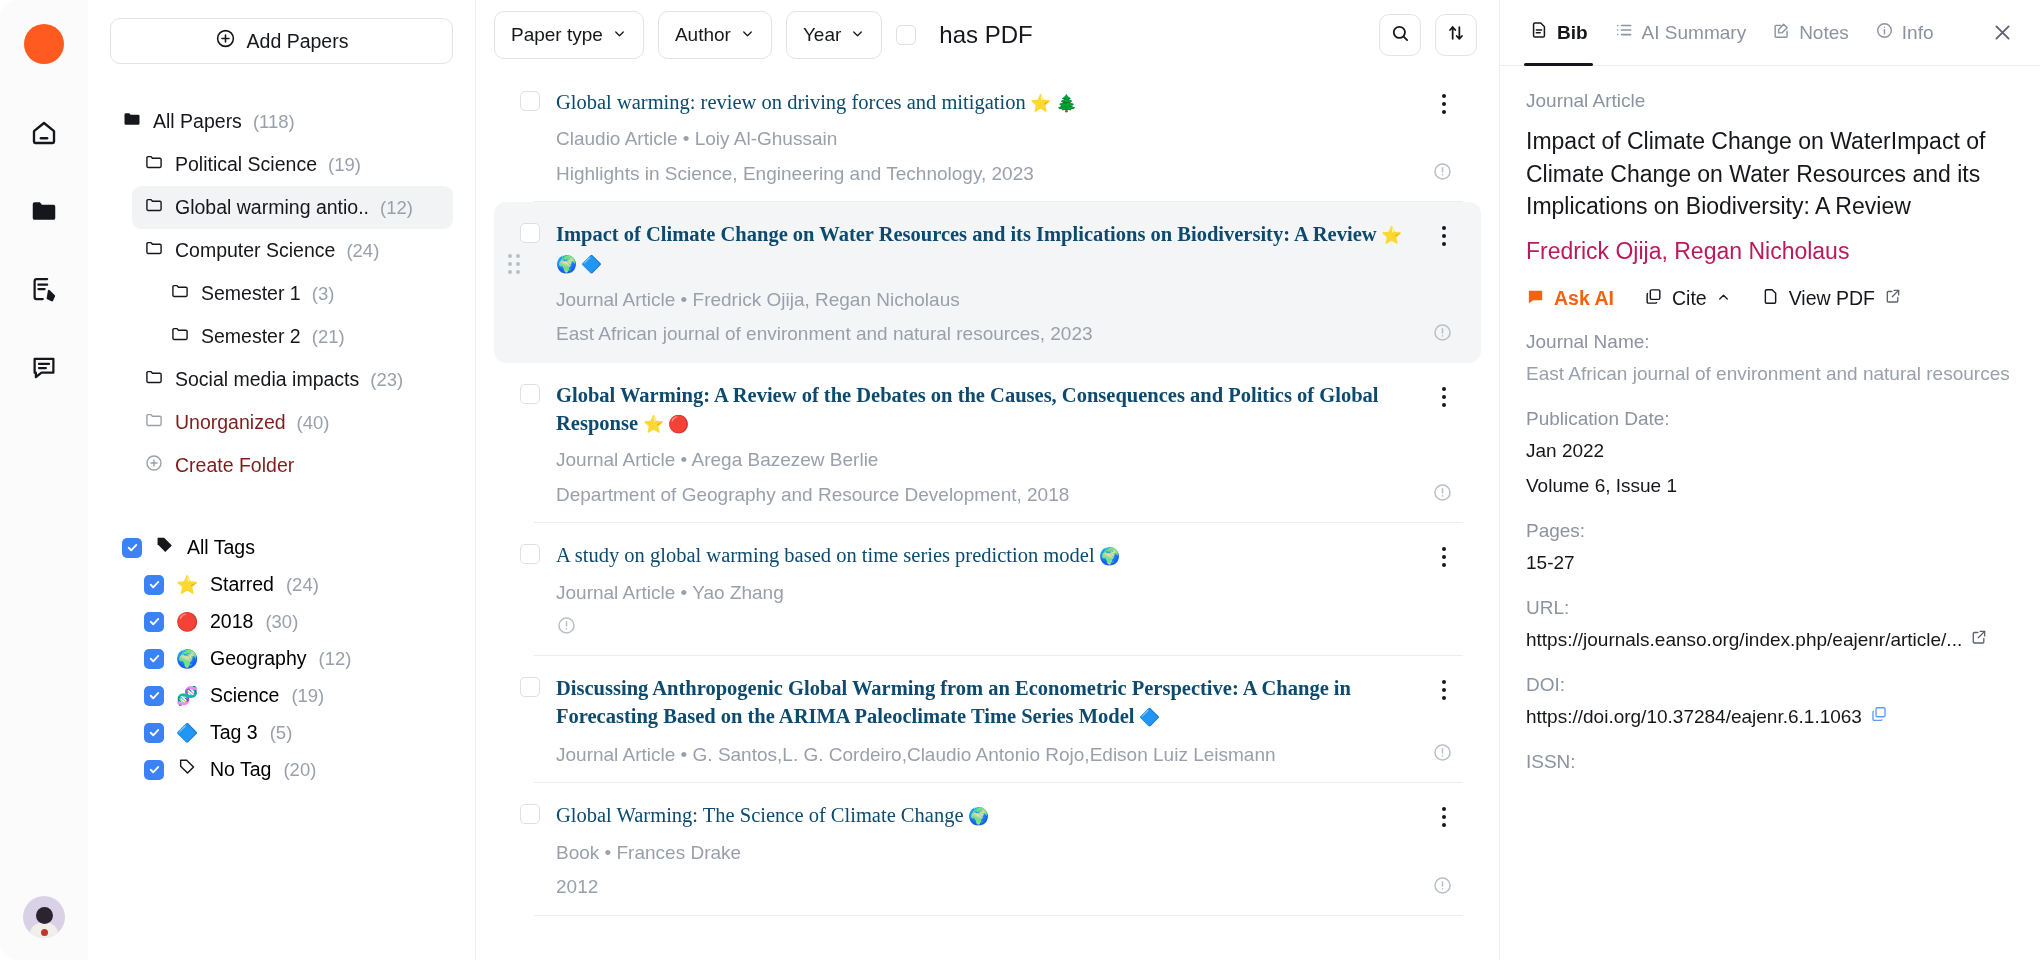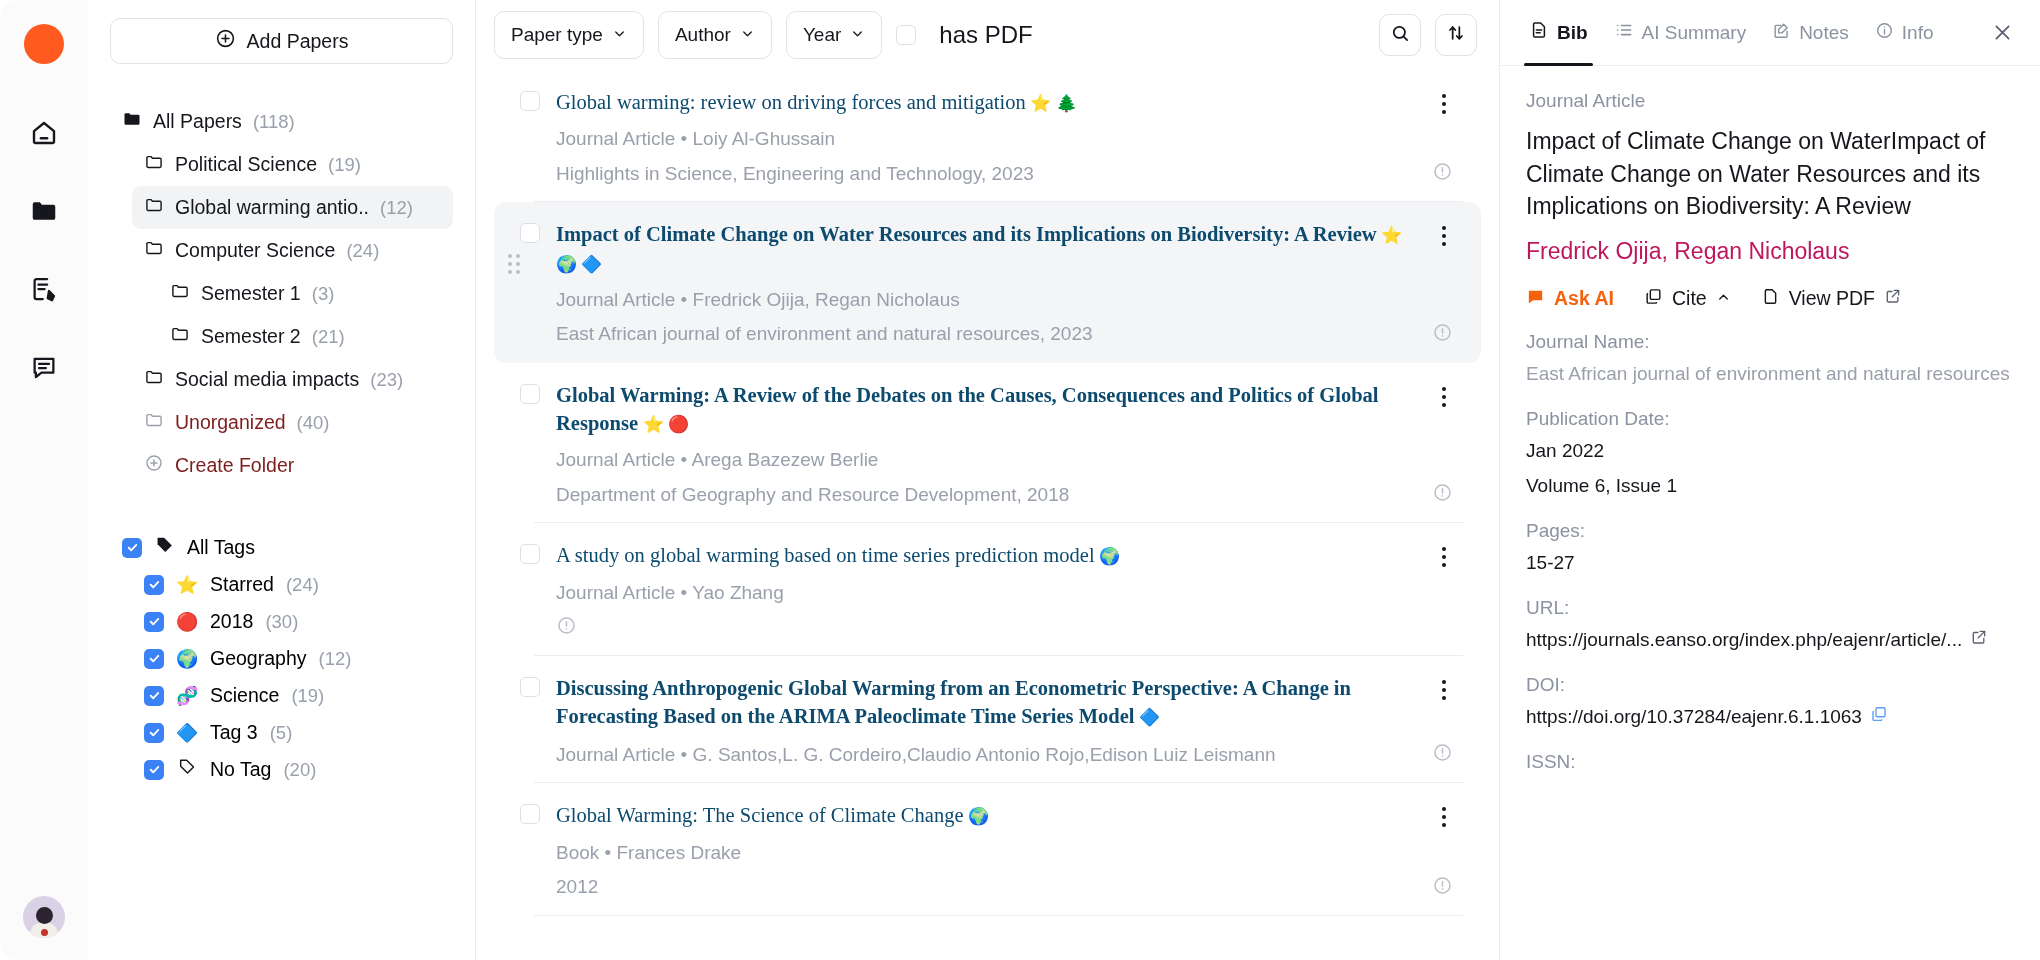--- a/index.html
+++ b/index.html
@@ -520,21 +520,21 @@
           <div class="p-cb"></div>
           <div class="p-title">
             <span>Global warming: review on driving forces and mitigation</span><span class="tg">⭐ 🌲</span>
           </div>
           <div class="kebab">
               <i></i>
               <i></i>
               <i></i>
             </div>
         </div>
-        <div class="p-meta">Journal Article • Loiy Al-Ghussain</div>
+        <div class="p-meta">Claudio Article • Loiy Al-Ghussain</div>
         <div class="p-foot">
           <div class="p-src">Highlights in Science, Engineering and Technology, 2023</div>
           <span class="warn">
             <svg width="21" height="21" viewBox="0 0 24 24" fill="none" stroke="#b9bec7" stroke-width="1.7" stroke-linecap="round">
                 <circle cx="12" cy="12" r="8.6"></circle>
                 <path d="M12 7.8v4.8M12 15.8v.1"></path>
               </svg>
           </span>
         </div>
         <div class="sep"></div>

